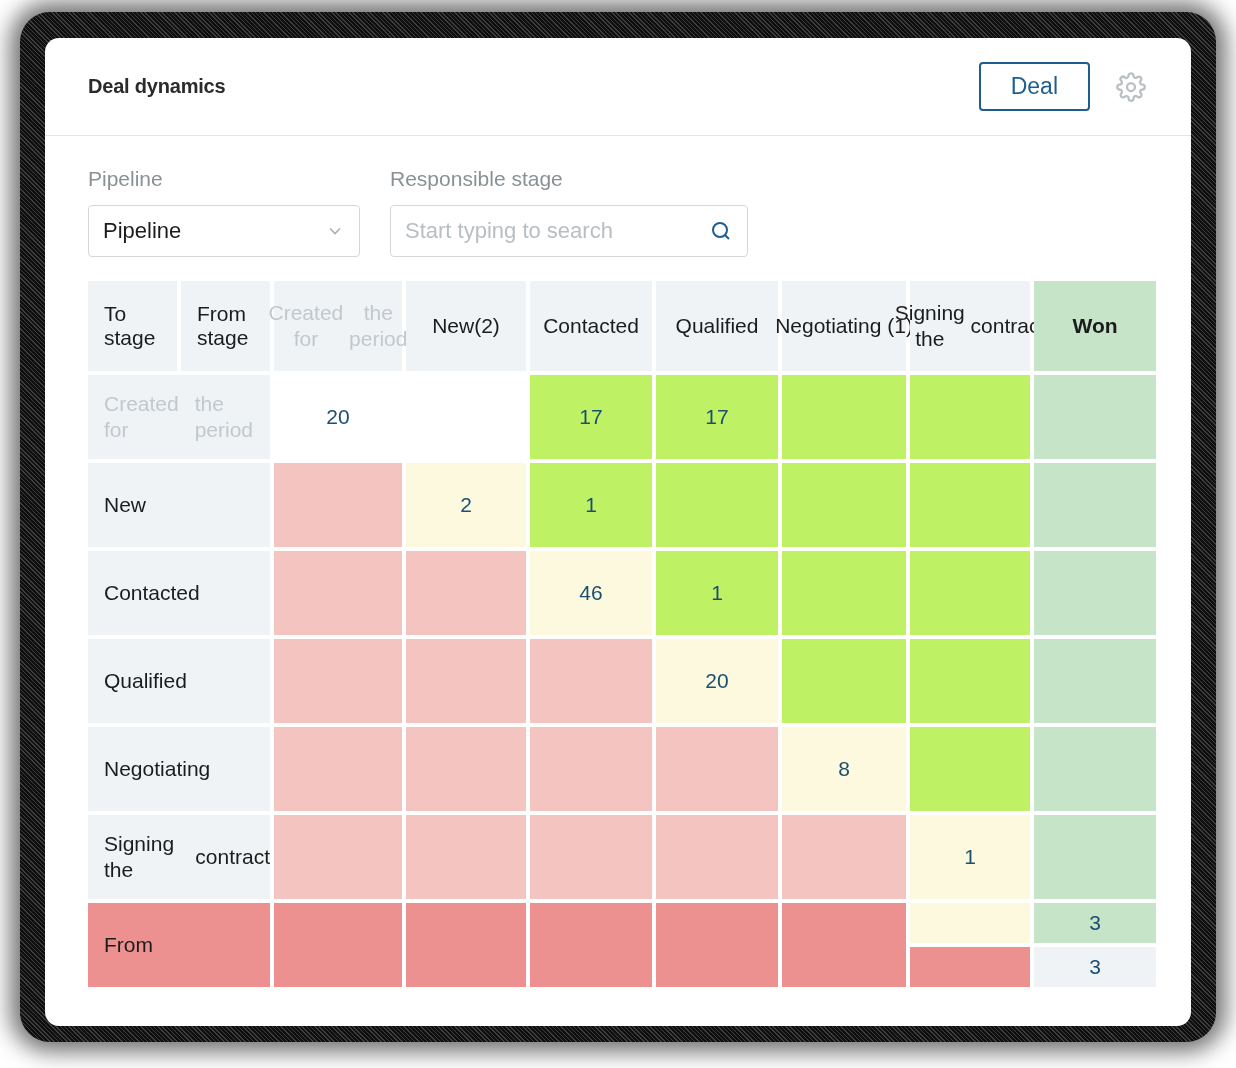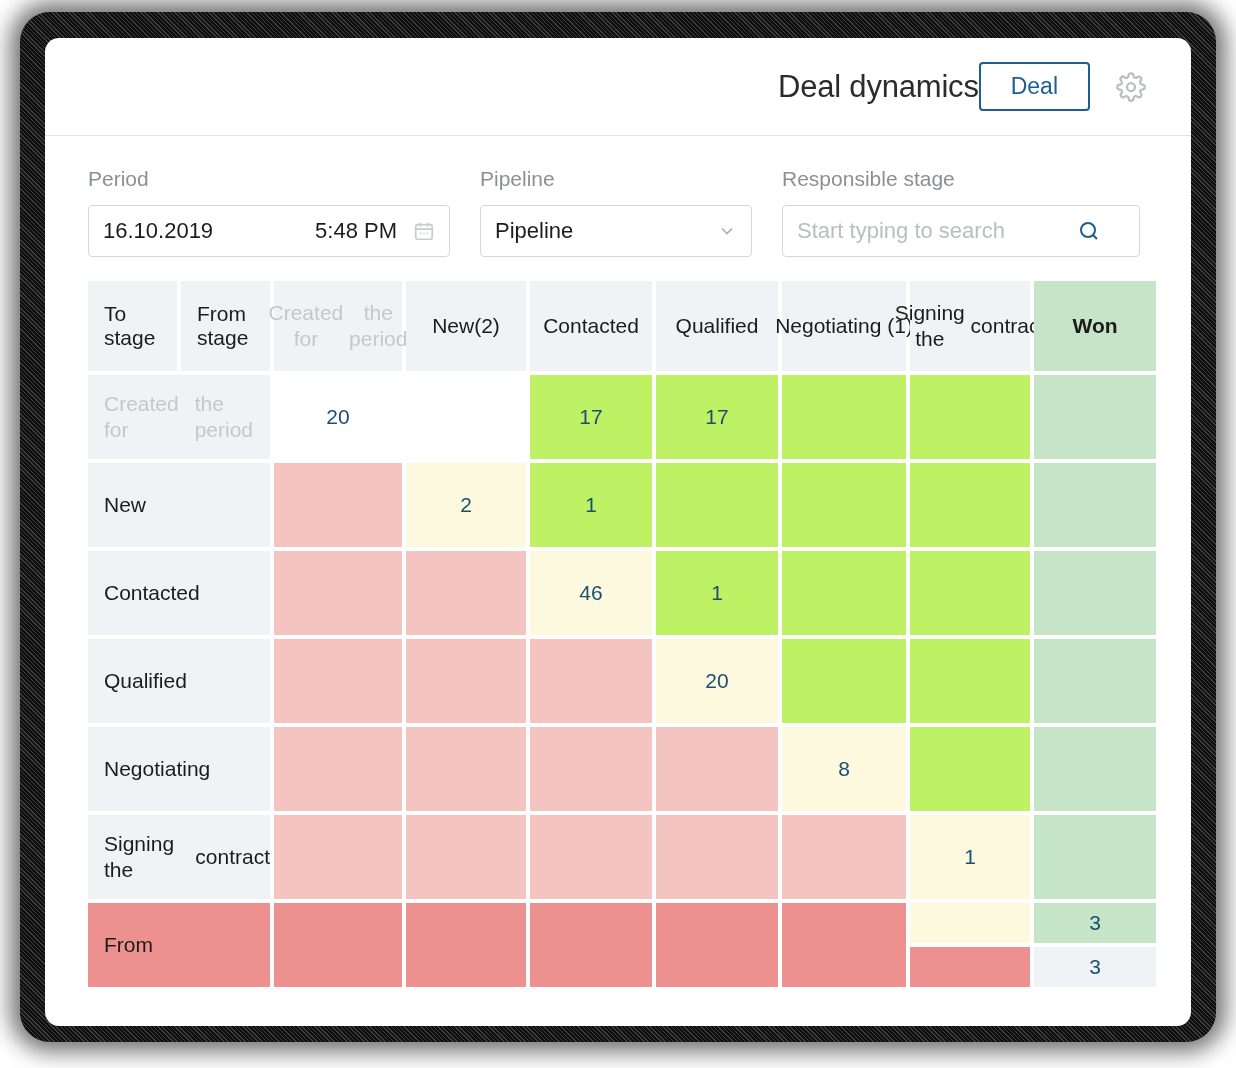--- a/index.html
+++ b/index.html
@@ -50,26 +50,25 @@
 
   
   .card-header {
     height: 98px;
     border-bottom: 1px solid #e2e5e8;
     display: flex;
     align-items: center;
     padding: 0 43px 0 43px;
   }
   .card-title {
-    font-size: 31px;
-    font-weight: 400;
+    font-size: 20px;
+    font-weight: 700;
     color: #2b2b2b;
     letter-spacing: -0.2px;
     flex: 1;
-    text-align: right;
   }
   .show-button {
     border: 2px solid #1d5e8f;
     color: #1d5e8f;
     background: #ffffff;
     font-size: 23px;
     font-family: "Liberation Sans", sans-serif;
     padding: 10px 30px;
     border-radius: 4px;
     cursor: pointer;
@@ -112,21 +111,21 @@
   }
   .period-field { width: 362px; justify-content: space-between; }
   .period-date { font-size: 22px; color: #1c1c1c; }
   .period-time { font-size: 22px; color: #1c1c1c; margin-left: auto; margin-right: 16px; }
   .cal-icon { width: 22px; height: 22px; flex: 0 0 auto; }
 
   .pipeline-field { width: 272px; justify-content: space-between; cursor: pointer; }
   .pipeline-value { font-size: 22px; color: #1c1c1c; }
   .chev { width: 20px; height: 20px; }
 
-  .user-field { width: 358px; justify-content: flex-start; }
+  .user-field { width: 358px; justify-content: space-between; }
   .user-input {
     border: none;
     outline: none;
     font-size: 22px;
     color: #1c1c1c;
     width: 280px;
     font-family: "Liberation Sans", sans-serif;
     background: transparent;
   }
   .user-input::placeholder { color: #b8bec2; }
@@ -233,36 +232,20 @@
         <svg width="30" height="30" viewBox="0 0 24 24" fill="none" stroke="#b9bfc3" stroke-width="1.8">
           <circle cx="12" cy="12" r="3.2"></circle>
           <path d="M19.4 15a1.65 1.65 0 0 0 .33 1.82l.06.06a2 2 0 1 1-2.83 2.83l-.06-.06a1.65 1.65 0 0 0-1.82-.33 1.65 1.65 0 0 0-1 1.51V21a2 2 0 1 1-4 0v-.09A1.65 1.65 0 0 0 9 19.4a1.65 1.65 0 0 0-1.82.33l-.06.06a2 2 0 1 1-2.83-2.83l.06-.06a1.65 1.65 0 0 0 .33-1.82 1.65 1.65 0 0 0-1.51-1H3a2 2 0 1 1 0-4h.09A1.65 1.65 0 0 0 4.6 9a1.65 1.65 0 0 0-.33-1.82l-.06-.06a2 2 0 1 1 2.83-2.83l.06.06A1.65 1.65 0 0 0 9 4.6a1.65 1.65 0 0 0 1-1.51V3a2 2 0 1 1 4 0v.09a1.65 1.65 0 0 0 1 1.51 1.65 1.65 0 0 0 1.82-.33l.06-.06a2 2 0 1 1 2.83 2.83l-.06.06A1.65 1.65 0 0 0 19.4 9a1.65 1.65 0 0 0 1.51 1H21a2 2 0 1 1 0 4h-.09a1.65 1.65 0 0 0-1.51 1z"></path>
         </svg>
       </span>
     </button>
   </div>
 
   <div class="filters">
 
-    <div class="filter-group">
-      <div class="filter-label">Period</div>
-      <div class="field period-field">
-        <span class="period-date">16.10.2019</span>
-        <span class="period-time">5:48 PM</span>
-        <span class="cal-icon">
-          <svg width="22" height="22" viewBox="0 0 24 24" fill="none" stroke="#c6cbce" stroke-width="1.8">
-            <rect x="3" y="5" width="18" height="16" rx="2"></rect>
-            <path d="M3 10h18M8 3v4M16 3v4"></path>
-            <circle cx="8.5" cy="14.5" r=".9" fill="#c6cbce" stroke="none"></circle>
-            <circle cx="12" cy="14.5" r=".9" fill="#c6cbce" stroke="none"></circle>
-            <circle cx="15.5" cy="14.5" r=".9" fill="#c6cbce" stroke="none"></circle>
-          </svg>
-        </span>
-      </div>
-    </div>
 
     <div class="filter-group">
       <div class="filter-label">Pipeline</div>
       <div class="field pipeline-field">
         <span class="pipeline-value">Pipeline</span>
         <span class="chev">
           <svg width="20" height="20" viewBox="0 0 24 24" fill="none" stroke="#a9b0b5" stroke-width="2">
             <path d="M6 9l6 6 6-6"></path>
           </svg>
         </span>

